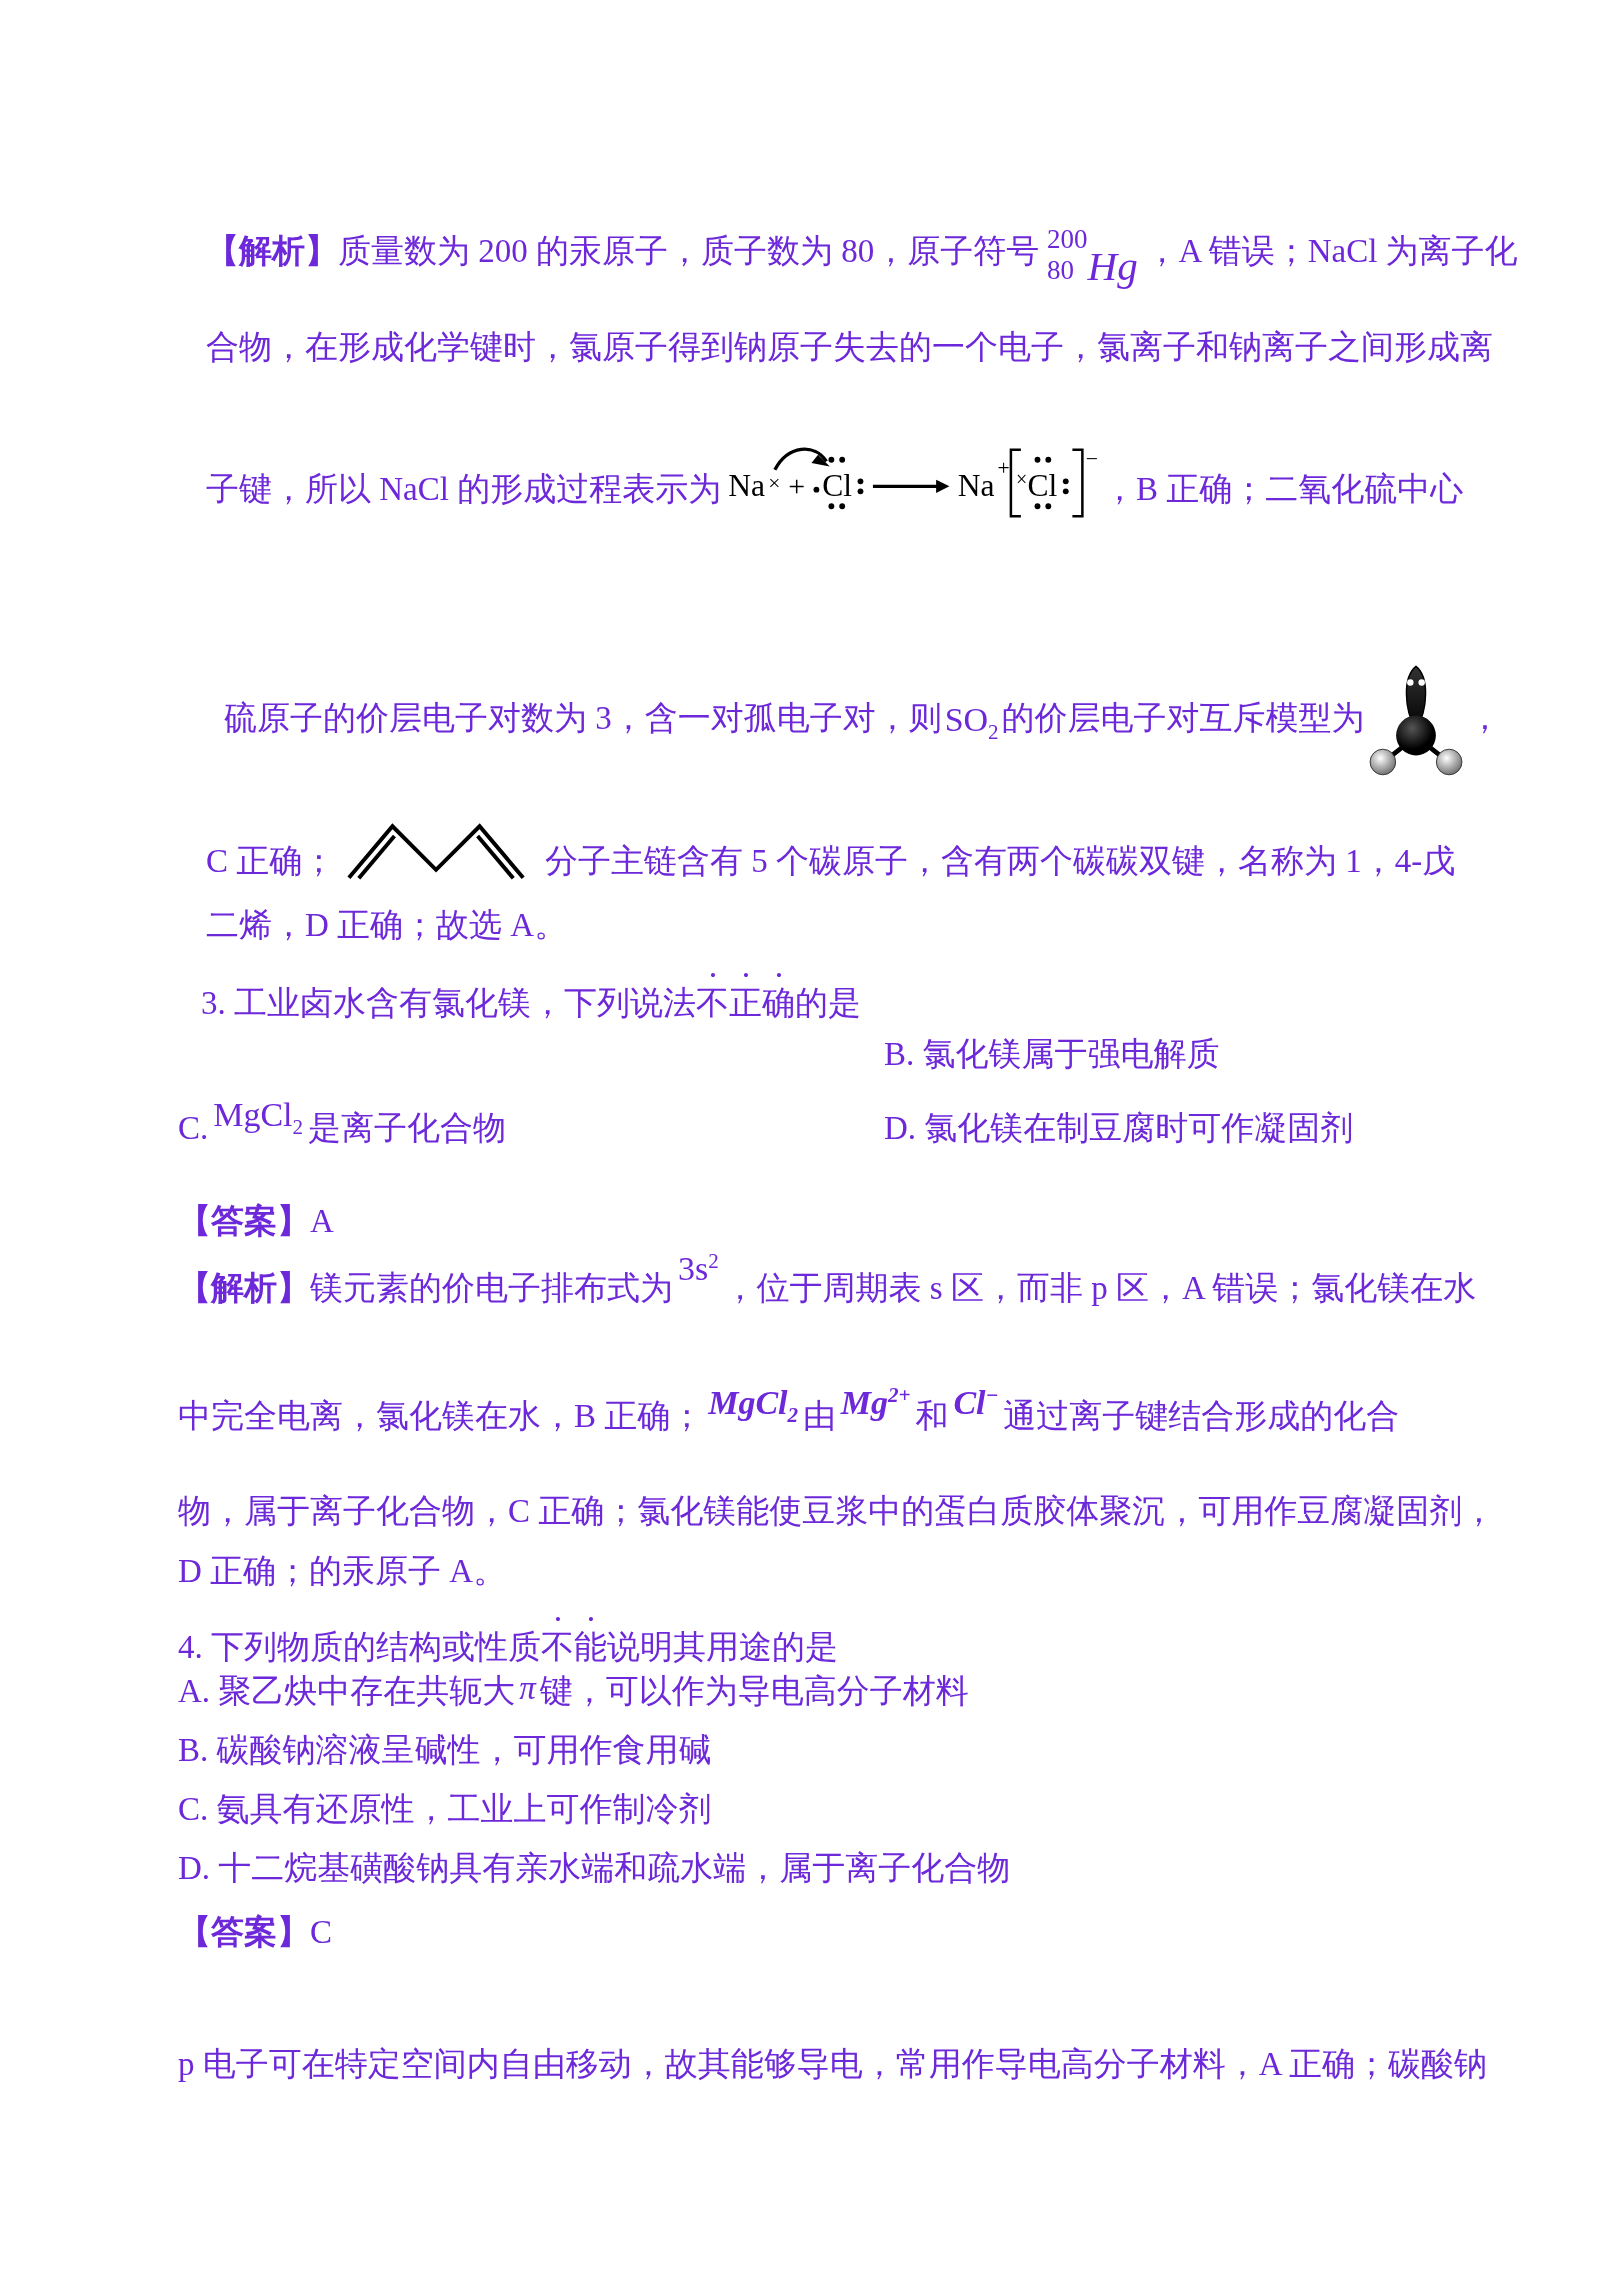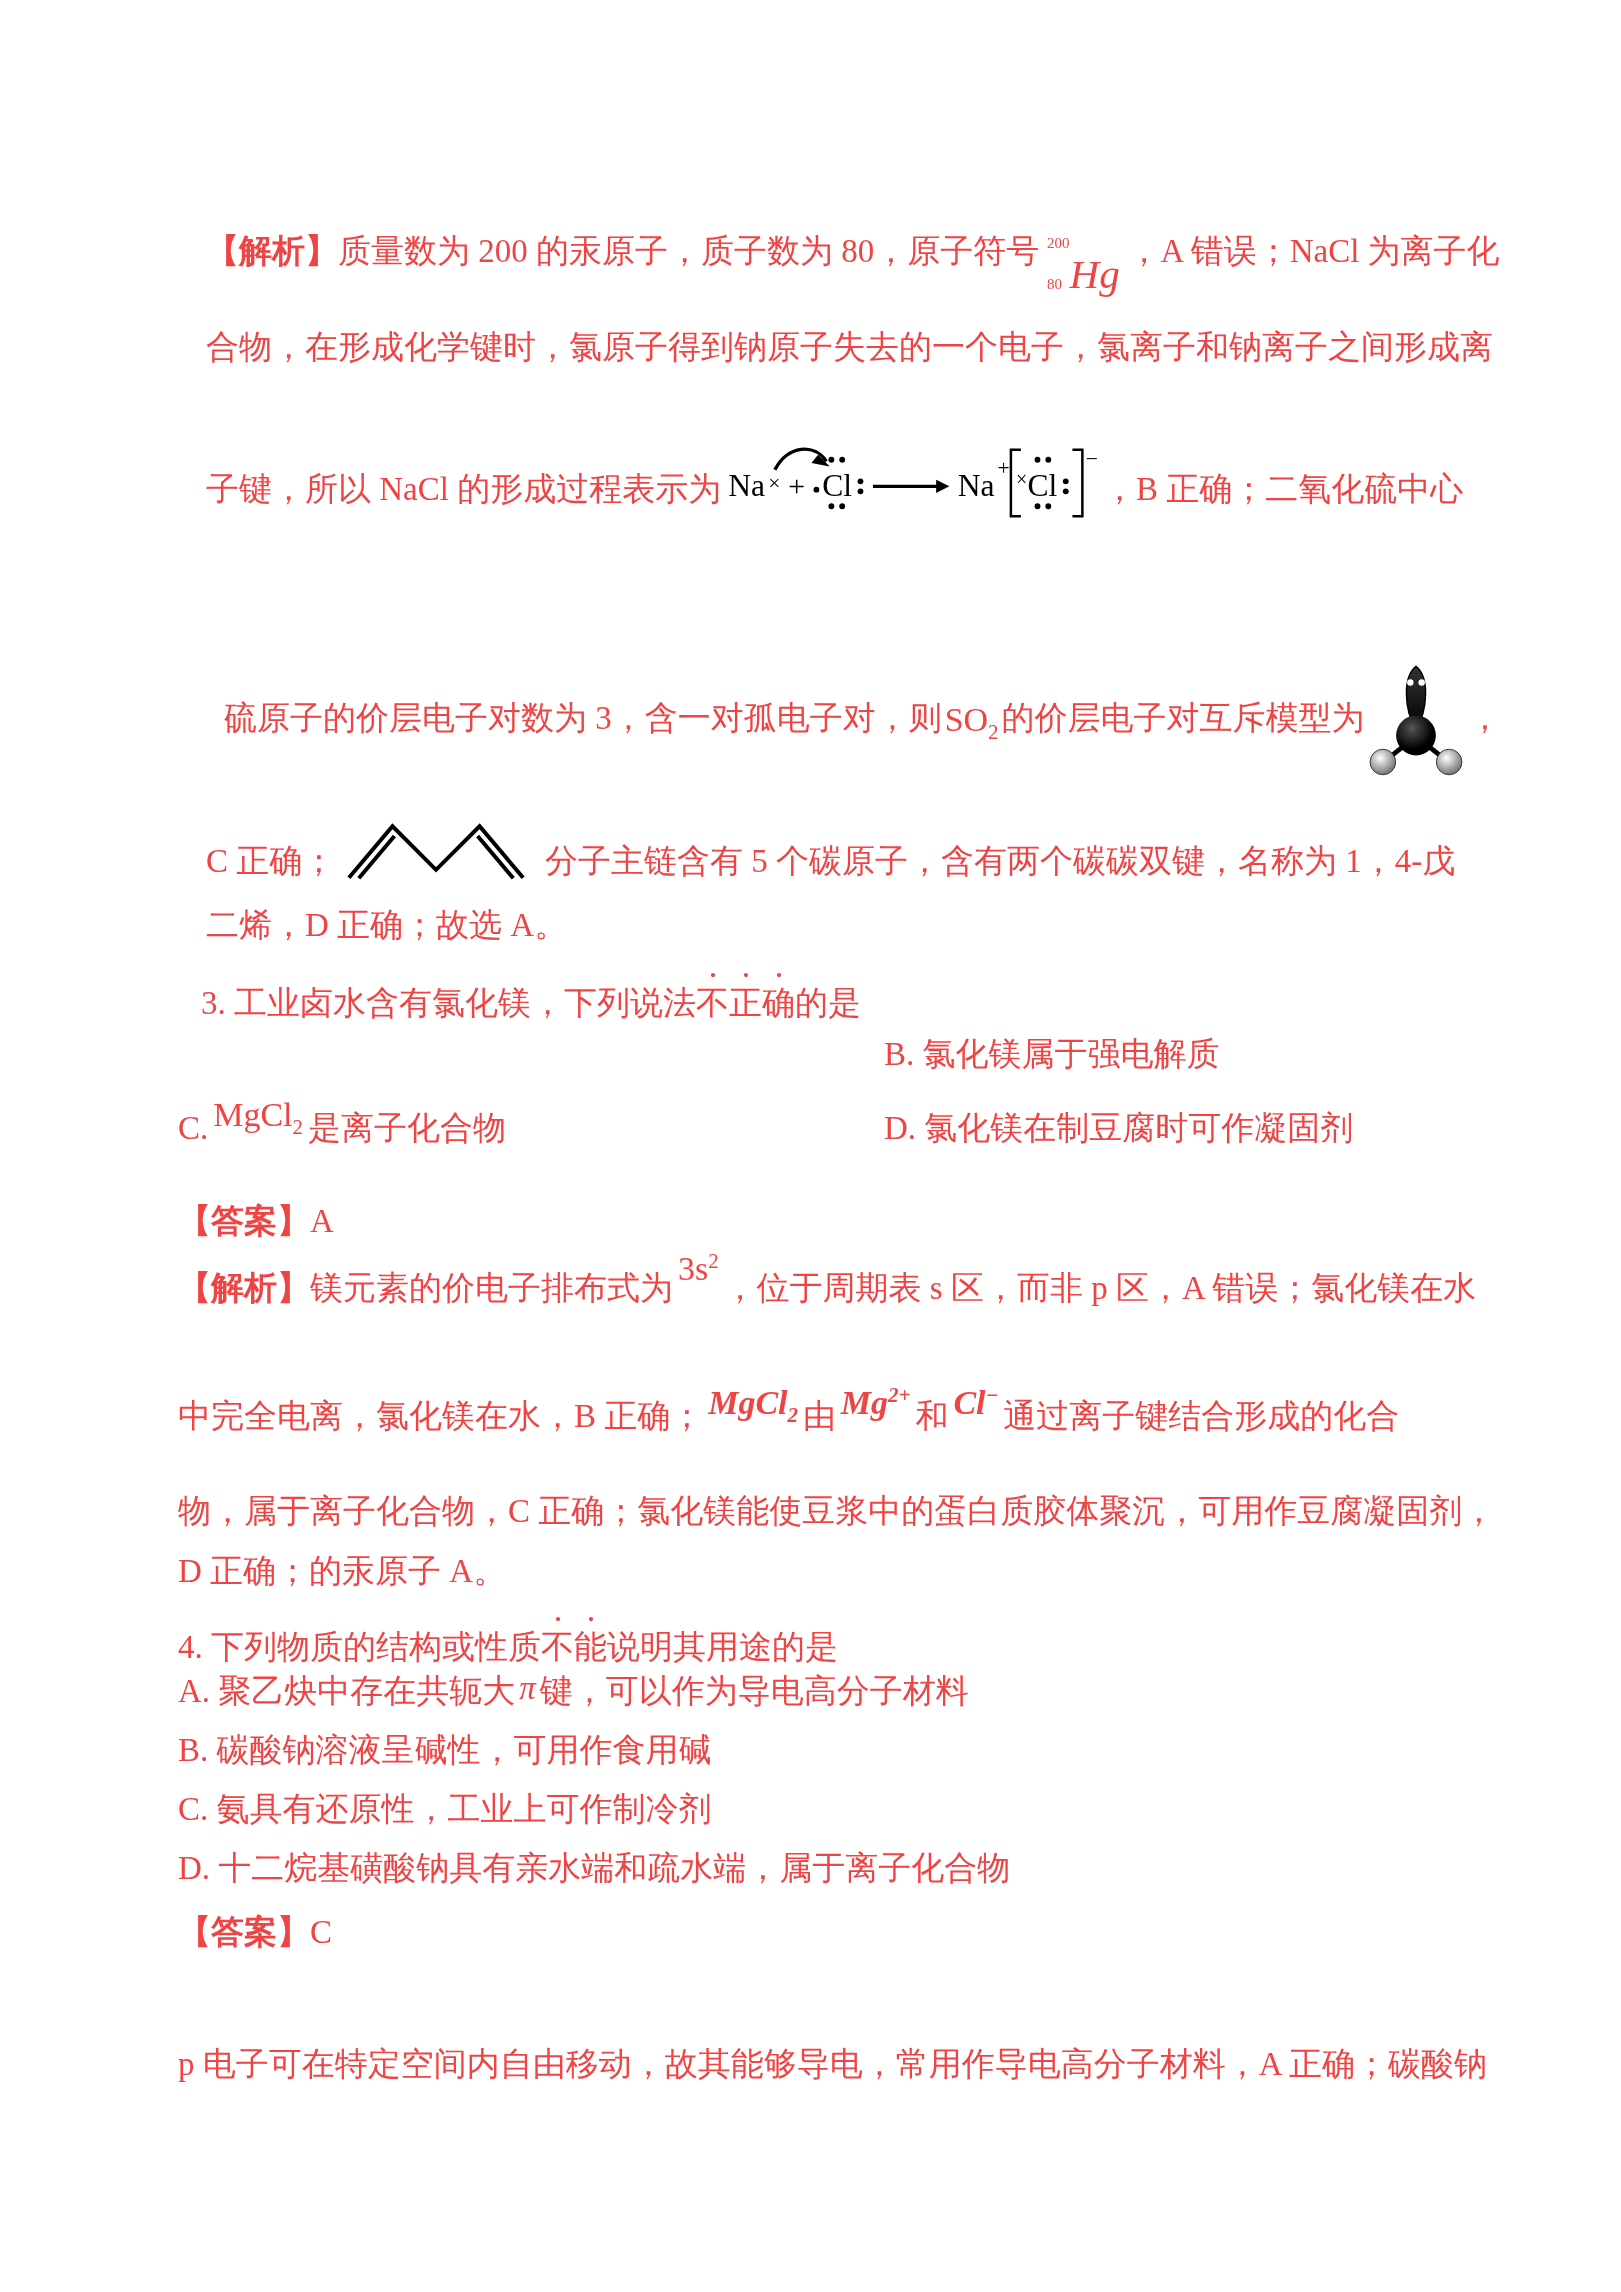--- a/index.html
+++ b/index.html
@@ -1,30 +1,30 @@
 <!DOCTYPE html>
 <html><head>
 <meta charset="utf-8">
 <style>
   html,body{margin:0;padding:0;background:#ffffff;}
-  .page{position:relative;width:1621px;height:2293px;background:#fff;color:#ef4444;
+  .page{position:relative;width:1621px;height:2293px;background:#fff;color:#6d28d9;
         font-family:"Liberation Serif","DejaVu Serif",serif;overflow:hidden;text-align:center;}
   .line{position:absolute;white-space:nowrap;font-size:33px;line-height:45px;}
   .b{font-weight:bold;}
   .emph{-webkit-text-emphasis:filled dot;text-emphasis:filled dot;
         -webkit-text-emphasis-position:over right;text-emphasis-position:over right;}
   .fx{display:inline-block;transform:translateY(-12.7px);margin:0 4.9px;font-size:34px;line-height:1;}
   .fx sub,.fx sup{font-size:0.62em;line-height:0;}
   .fx.low{transform:translateY(2px);margin:0 2.9px;}
   .fx.hi{transform:translateY(-18.6px);}
   .it{font-style:italic;font-weight:bold;}
   .pi{font-style:italic;display:inline-block;transform:translateY(-2.9px);margin:0 3.9px;}
   .nuclide{display:inline-flex;align-items:flex-end;transform:translateY(-13.7px);margin:0 7.8px;}
   .nuclide .stack{display:inline-flex;flex-direction:column;align-items:flex-start;
-                  font-size:15px;line-height:1.15;gap:24px;}
+                  font-size:27px;line-height:1.15;}
   .nuclide .sym{font-style:italic;font-size:41px;line-height:0.95;}
   svg.lewis{vertical-align:-23.5px;margin:0 3.9px;}
   svg.vsepr{vertical-align:-51px;margin:0 3.9px;}
   svg.skeletal{vertical-align:-15.7px;margin:0 5.9px;}
   svg text{font-family:"Liberation Serif","DejaVu Serif",serif;fill:#000;}
 </style>
 </head>
 <body>
 
 <div class="page">

